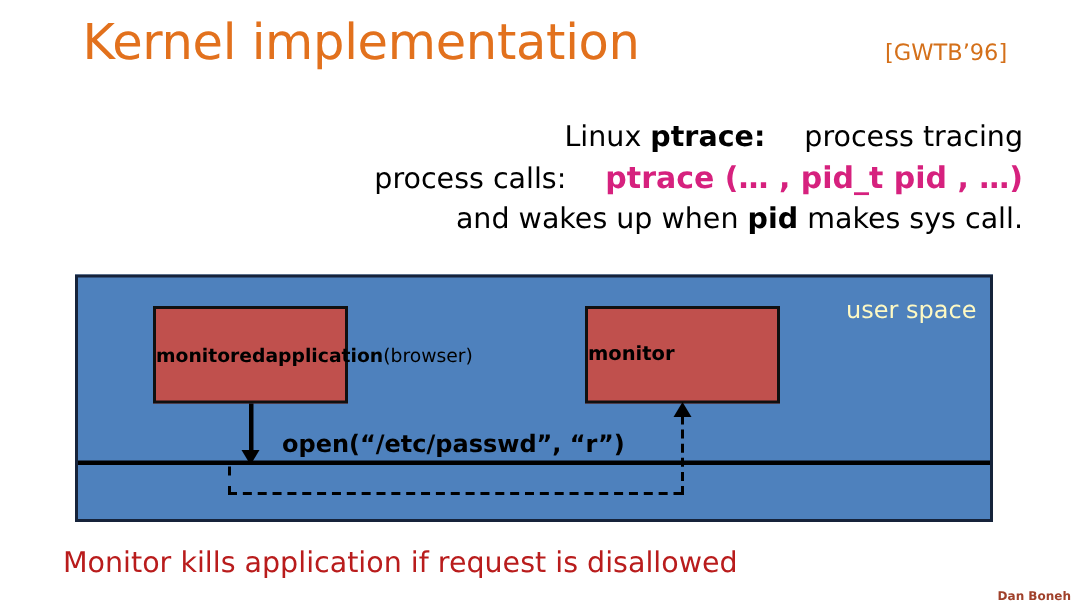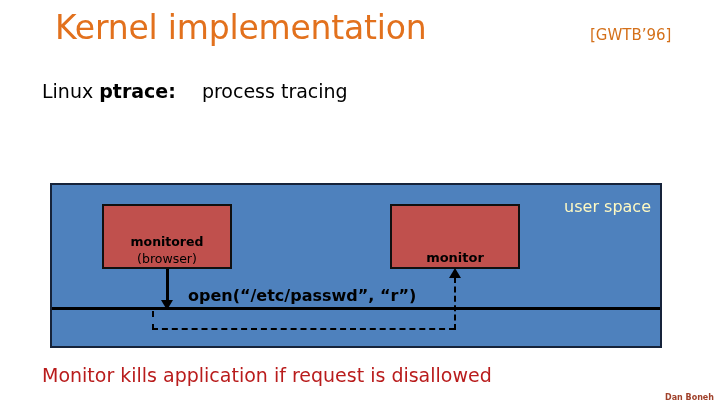--- a/index.html
+++ b/index.html
@@ -60,20 +60,21 @@
     position: absolute;
     left: 42px;
     top: 78px;
     width: 640px;
   }
   .body-line {
     font-size: 19px;
     line-height: 27px;
     white-space: nowrap;
     color: #000000;
+    text-align: right;
   }
   .line-1 { margin-left: 0px; }
   .line-2 { margin-left: 52px; }
   .line-3 { margin-left: 52px; }
   .bold { font-weight: bold; }
   .magenta {
     color: #D6217E;
     font-weight: bold;
     font-size: 20px;
   }
@@ -87,23 +88,23 @@
     width: 612px;
     height: 165px;
     background: #4E81BD;
     border: 2px solid #16233A;
   }
   .proc-box {
     position: absolute;
     background: #C0504D;
     border: 2px solid #101010;
     display: flex;
-    flex-direction: column;
+    flex-direction: row;
     align-items: center;
-    justify-content: flex-end;
+    justify-content: flex-start;
     text-align: center;
     color: #000000;
   }
   #box-monitored-application {
     left: 50px;
     top: 19px;
     width: 130px;
     height: 65px;
   }
   #box-monitored-application .bline {
@@ -250,30 +251,33 @@
 
 <div id="title-row">
   <div id="slide-title">Kernel implementation</div>
   <div id="title-citation">[GWTB’96]</div>
 </div>
 
 <div id="body-text">
 
   <div class="body-line line-1"><span>Linux </span><span class="bold">ptrace</span><span class="bold">:</span><span class="gap-md"></span><span>process tracing</span></div>
 
-
+  <div class="body-line line-2"><span>process calls:</span><span class="gap-md"></span><span class="magenta">ptrace (… ,  pid_t  pid ,  …)</span></div>
+
+  <div class="body-line line-3"><span>and wakes up when </span><span class="bold">pid</span><span> makes sys call.</span></div>
 
 </div>
 
 <div id="diagram">
 
   <div id="label-user-space">user space</div>
 
   <div id="box-monitored-application" class="proc-box">
     <div class="bline">monitored</div>
+    <div class="bline">application</div>
     <div class="bline-sub">(browser)</div>
   </div>
 
   <div id="box-monitor" class="proc-box">
     <div class="bline">monitor</div>
   </div>
 
   <div id="syscall-arrow-line"></div>
   <div id="syscall-arrow-head"></div>
   <div id="label-syscall">open(“/etc/passwd”, “r”)</div>

